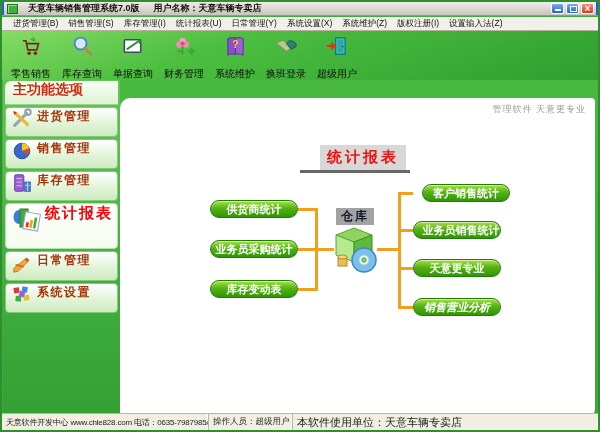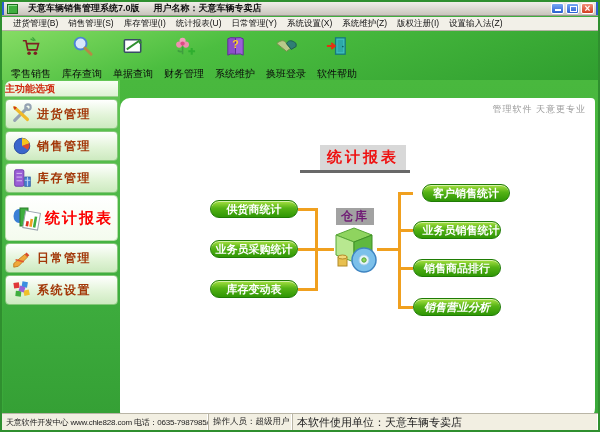--- a/index.html
+++ b/index.html
@@ -35,23 +35,23 @@
   .toolbtn svg { width: 25px; height: 25px; }
   .toollabel { font-size: 10px; color: #0a0a0a; margin-top: 8px; white-space: nowrap; }
 
   
   .bodyarea { position: absolute; left: 0; top: 78px; width: 596px; height: 333px;
     background: linear-gradient(180deg, #49b83e, #3aa93a); }
 
   
   .sidebar { position: absolute; left: 1px; top: 0; width: 117px; height: 333px;
     background: linear-gradient(180deg, #63c654 0%, #3fae3f 60%, #35a035 100%); padding: 1px 2px 0 2px; }
-  .sideheader { height: 16px; background: linear-gradient(180deg, #f8fff4, #def2d4); border-radius: 6px 0 0 0;
-    border-bottom: 1px solid #9cd18e; font-size: 10px; font-weight: bold; color: #d02a10; line-height: 16px; padding-left: 0; }
-  .sideitem { height: 30px; margin-top: 2px; display: flex; align-items: center; gap: 4px; padding-left: 5px;
+  .sideheader { height: 24px; background: linear-gradient(180deg, #f8fff4, #def2d4); border-radius: 6px 0 0 0;
+    border-bottom: 1px solid #9cd18e; font-size: 14px; font-weight: bold; color: #d02a10; line-height: 16px; padding-left: 8px; }
+  .sideitem { height: 30px; margin-top: 2px; display: flex; align-items: flex-start; gap: 4px; padding-left: 5px;
     background: linear-gradient(180deg, #ffffff, #e2f4d8 55%, #cdeac0); border: 1px solid #84c878; border-radius: 4px; cursor: pointer; }
   .sideitem svg { width: 22px; height: 22px; flex: 0 0 22px; }
   .sidelabel { font-size: 12px; font-weight: bold; color: #a23708; letter-spacing: 1.5px; white-space: nowrap; }
   .sideitem.selected { height: 46px; background: linear-gradient(180deg, #ffffff, #f4fbee); border-color: #b8e0aa; }
   .sideitem.selected svg { width: 30px; height: 30px; flex: 0 0 30px; }
   .sideitem.selected .sidelabel { font-size: 15px; color: #fb0000; letter-spacing: 2px; }
 
   
   .content { position: absolute; left: 118px; top: 18px; width: 475px; height: 324px; background: #ffffff;
     border-radius: 10px 4px 14px 10px; overflow: hidden; }
@@ -60,21 +60,21 @@
     font-size: 15px; font-weight: bold; letter-spacing: 3px; padding: 3px 7px; }
   .titleline { position: absolute; left: 180px; top: 72px; width: 110px; height: 3px; background: #686868; }
 
   .cline { position: absolute; background: #f0a01f; }
 
   .pill { position: absolute; width: 88px; height: 18px; border-radius: 9px; text-align: center;
     background: linear-gradient(180deg, #a9e243 0%, #55b315 45%, #2f9605 100%);
     border: 1px solid #1f7c05; box-shadow: inset 0 1px 0 rgba(255,255,255,.55);
     color: #ffffff; font-size: 11px; font-weight: bold; line-height: 16px; white-space: nowrap; cursor: pointer; }
 
-  .whlabel { position: absolute; left: 216px; top: 110px; background: #a2a2a2; color: #701a75;
+  .whlabel { position: absolute; left: 216px; top: 110px; background: #a2a2a2; color: #0f172a;
     font-size: 12px; font-weight: bold; letter-spacing: 2px; padding: 0 5px; }
   .whicon { position: absolute; left: 208px; top: 126px; }
 
   
   .statusbar { position: absolute; left: 0; top: 411px; width: 596px; height: 17px; background: #f2efe2;
     border-top: 1px solid #b9b5a6; display: flex; align-items: center; }
   .statpanel { height: 100%; display: flex; align-items: center; padding: 0 4px; border-right: 1px solid #b9b5a6;
     box-shadow: inset -1px 0 0 #ffffff; overflow: hidden; white-space: nowrap; }
   .statpanel.s-left  { flex: 0 0 207px; font-size: 8px; color: #222; letter-spacing: -0.2px; }
   .statpanel.s-center{ flex: 0 0 84px;  font-size: 8.5px; color: #222; }
@@ -166,21 +166,21 @@
       </svg>
       <span class="toollabel">换班登录</span>
     </div>
     <div class="toolbtn">
       <svg viewBox="0 0 26 26">
         <rect x="11" y="4" width="10" height="17" fill="#3fc0c0" stroke="#177a7a" stroke-width="1.4"></rect>
         <rect x="13" y="6" width="6" height="13" fill="#2da8a8"></rect>
           <circle cx="18.5" cy="13" r="0.9" fill="#0f5f5f"></circle>
         <path d="M2 12.5h7M6.5 9.5l3.5 3-3.5 3" stroke="#e53012" stroke-width="2.2" fill="none"></path>
       </svg>
-      <span class="toollabel">软件帮助</span>
+      <span class="toollabel">超级用户</span>
     </div>
   </div>
 
   <div class="bodyarea">
 
     <div class="sidebar">
       <div class="sideheader">主功能选项</div>
 
       <div class="sideitem">
         <svg viewBox="0 0 24 24">
@@ -264,21 +264,21 @@
       <div class="cline" style="left:281px;top:131px;width:12px;height:3px;"></div>
       <div class="cline" style="left:281px;top:169px;width:12px;height:3px;"></div>
       <div class="cline" style="left:281px;top:208px;width:12px;height:3px;"></div>
 
       <div class="pill" style="left:90px;top:102px;">供货商统计</div>
       <div class="pill" style="left:90px;top:142px;">业务员采购统计</div>
       <div class="pill" style="left:90px;top:182px;">库存变动表</div>
 
       <div class="pill" style="left:293px;top:86px;margin-left:9px;">客户销售统计</div>
       <div class="pill" style="left:293px;top:123px;padding-left:8px;">业务员销售统计</div>
-      <div class="pill" style="left:293px;top:161px;">销售商品排行</div>
+      <div class="pill" style="left:293px;top:161px;">天意更专业</div>
       <div class="pill" style="left:293px;top:200px;font-style:italic;">销售营业分析</div>
 
       <div class="whlabel">仓库</div>
       <svg class="whicon" width="52" height="50" viewBox="0 0 52 50">
         <polygon points="26,4 44,11 26,18 8,11" fill="#8fd45f" stroke="#57a637"></polygon>
         <polygon points="8,11 26,18 26,38 8,31" fill="#b8e890" stroke="#57a637"></polygon>
         <polygon points="44,11 26,18 26,38 44,31" fill="#5fb83f" stroke="#3f8f27"></polygon>
         <rect x="10" y="33" width="9" height="9" fill="#e8c050" stroke="#b28a28"></rect>
         <ellipse cx="14.5" cy="33" rx="4.5" ry="2" fill="#f2d878" stroke="#b28a28"></ellipse>
         <circle cx="36" cy="36" r="12" fill="#7cc0ea" stroke="#3f85c2" stroke-width="1.5"></circle>

